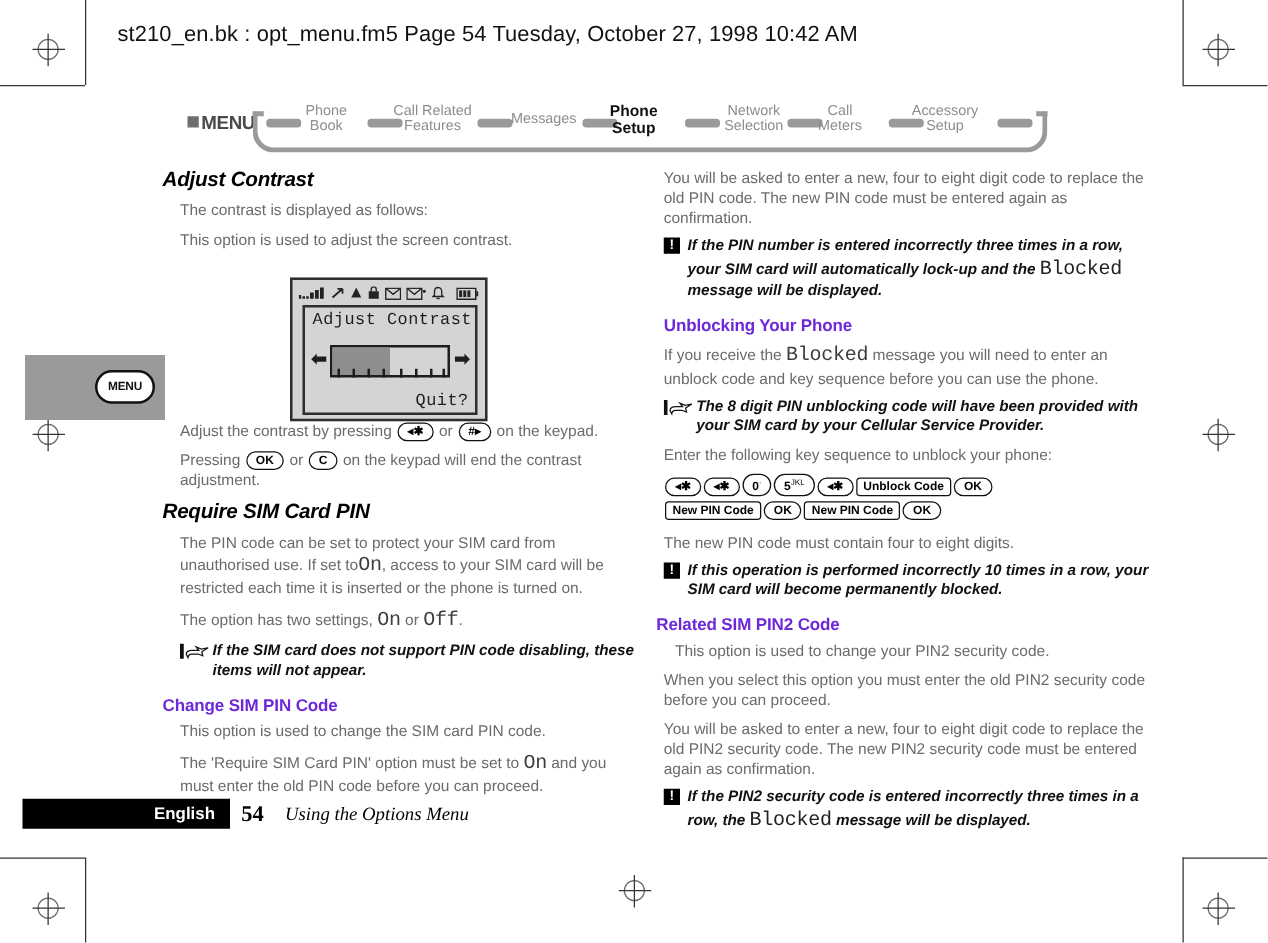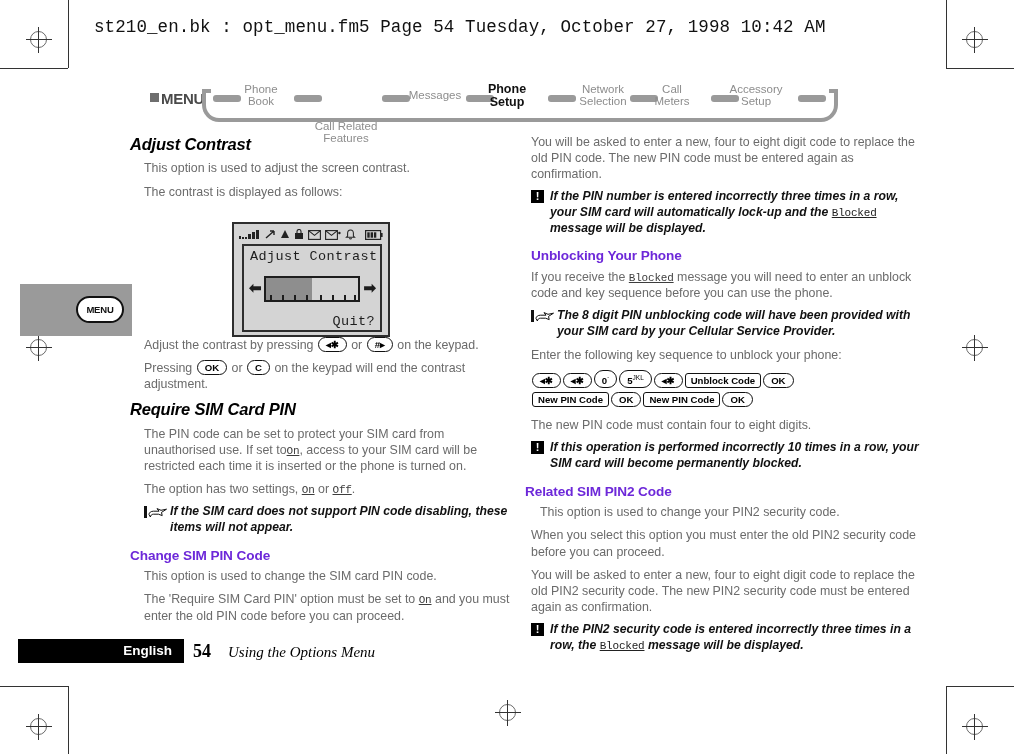--- a/index.html
+++ b/index.html
@@ -36,21 +36,21 @@
     height: 1px; width: 26px; background: #333;
   }
   .trim {
     position: absolute; background: #333; pointer-events: none;
   }
 
   
   .header-text {
     position: absolute;
     left: 94px; top: 17px;
-    font-family: Liberation Mono, monospace;
+    font-family: Liberation Sans, sans-serif;
     font-size: 17.5px;
     color: #111;
     white-space: nowrap;
     letter-spacing: 0.1px;
   }
 
   
   .crumb-bar {
     position: absolute;
     left: 150px; top: 78px;
@@ -137,23 +137,22 @@
     margin: 11px 0 4px -5px;
     letter-spacing: -0.1px;
   }
   p.body {
     margin: 0 0 7px 9px;
     color: #6b6b6b;
   }
   .mono {
     font-family: "Liberation Mono", monospace;
     color: #3d3d3d;
-    font-size: 11px;
+    font-size: 16px;
     letter-spacing: -0.2px;
-    text-decoration: underline;
   }
 
   
   .note {
     position: relative;
     margin: 3px 0 7px 9px;
     padding-left: 26px;
     font-style: italic;
     font-weight: bold;
     font-size: 12.2px;
@@ -403,21 +402,21 @@
   <div class="crumb-connector" style="left:144px; width:28px;"></div>
   <div class="crumb-connector" style="left:232px; width:28px;"></div>
   <div class="crumb-connector" style="left:316px; width:28px;"></div>
   <div class="crumb-connector" style="left:398px; width:28px;"></div>
   <div class="crumb-connector" style="left:480px; width:28px;"></div>
   <div class="crumb-connector" style="left:561px; width:28px;"></div>
   <div class="crumb-connector" style="left:648px; width:28px;"></div>
 
   <div class="crumb-label" style="left:83px;  top:6px;  width:56px;">Phone
 Book</div>
-  <div class="crumb-label" style="left:156px; top:6px;  width:80px;margin-top:37px;">Call Related
+  <div class="crumb-label" style="left:156px; top:6px;  width:80px;">Call Related
 Features</div>
   <div class="crumb-label" style="left:248px; top:12px; width:74px;">Messages</div>
   <div class="crumb-label active" style="left:326px; top:5px;  width:62px;">Phone
 Setup</div>
   <div class="crumb-label" style="left:416px; top:6px;  width:74px;">Network
 Selection</div>
   <div class="crumb-label" style="left:494px; top:6px;  width:56px;">Call
 Meters</div>
   <div class="crumb-label" style="left:568px; top:6px;  width:76px;">Accessory
 Setup</div>
@@ -486,22 +485,22 @@
         <i style="left:78px"></i>
         <i style="left:88px"></i>
     </div>
     <div class="lcd-quit">Quit?</div>
   </div>
 </div>
 
 <div class="col col-left">
 
   <h2 class="section">Adjust Contrast</h2>
+  <p class="body">The contrast is displayed as follows:</p>
   <p class="body">This option is used to adjust the screen contrast.</p>
-  <p class="body">The contrast is displayed as follows:</p>
 
   <div style="height:130px"></div>
 
   <p class="body">
     <span>Adjust the contrast by pressing</span>
     <span class="key">◂✱</span>
     <span>or</span>
     <span class="key">#▸</span>
     <span>on the keypad.</span>
   </p>

